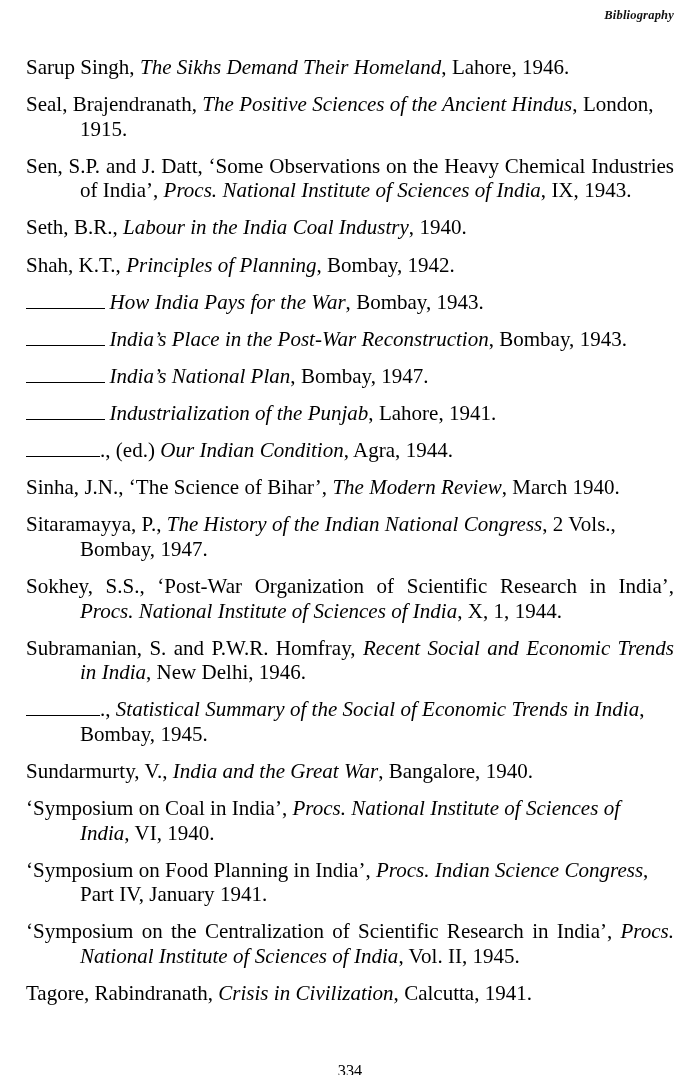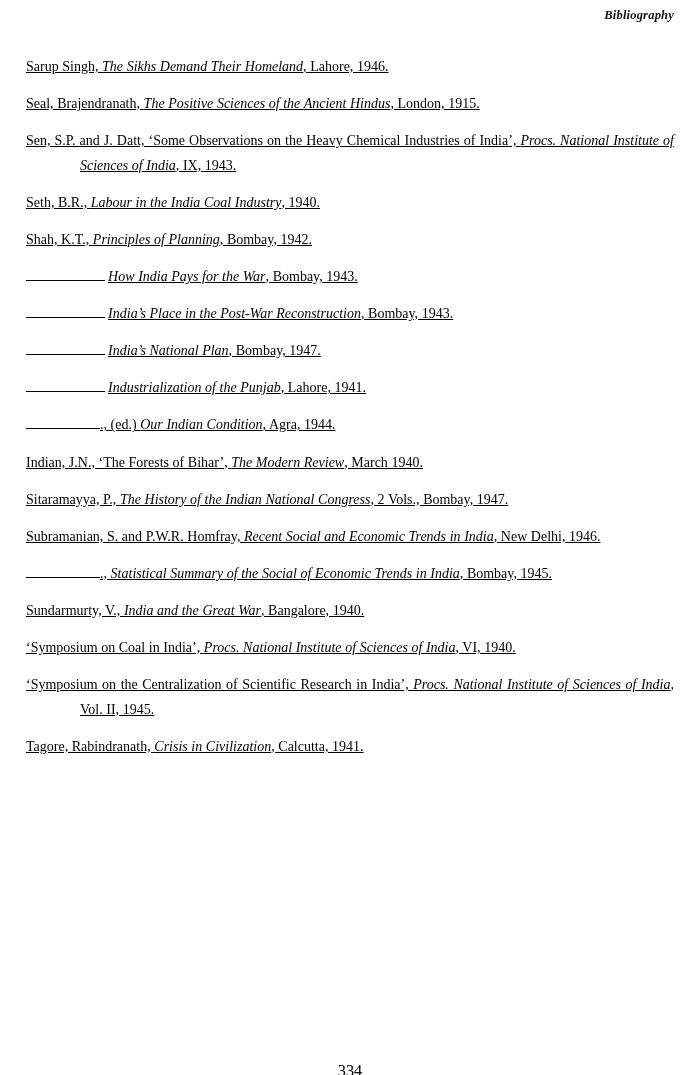--- a/index.html
+++ b/index.html
@@ -32,31 +32,30 @@
     color: #111111;
   }
   .entries {
     position: absolute;
     left: 26px;
     top: 55px;
     width: 648px;
   }
   .entry {
     display: block;
-    font-size: 14px;
+    font-size: 21px;
     line-height: 24.6px;
     text-align: justify;
     text-justify: inter-word;
     margin: 0 0 12.5px 0;
     padding-left: 54px;
     text-indent: -54px;
     -webkit-hyphens: none;
     hyphens: none;
     word-spacing: 0.1px;
-    text-decoration: underline;
   }
   .entry:last-child {
     margin-bottom: 0;
   }
   
   .entry.single {
     text-align: left;
   }
   .entry i, .entry .it {
     font-style: italic;
@@ -92,25 +91,27 @@
       <p class="entry single"><span>Sarup Singh, </span><i class="it">The Sikhs Demand Their Homeland</i><span>, Lahore, 1946.</span></p>
       <p class="entry single"><span>Seal, Brajendranath, </span><i class="it">The Positive Sciences of the Ancient Hindus</i><span>, London, 1915.</span></p>
       <p class="entry"><span>Sen, S.P. and J. Datt, ‘Some Observations on the Heavy Chemical Industries of India’, </span><i class="it">Procs. National Institute of Sciences of India</i><span>, IX, 1943.</span></p>
       <p class="entry single"><span>Seth, B.R., </span><i class="it">Labour in the India Coal Industry</i><span>, 1940.</span></p>
       <p class="entry single"><span>Shah, K.T., </span><i class="it">Principles of Planning</i><span>, Bombay, 1942.</span></p>
       <p class="entry single"><span class="rule short"></span><i class="it">How India Pays for the War</i><span>, Bombay, 1943.</span></p>
       <p class="entry single"><span class="rule short"></span><i class="it">India’s Place in the Post-War Reconstruction</i><span>, Bombay, 1943.</span></p>
       <p class="entry single"><span class="rule short"></span><i class="it">India’s National Plan</i><span>, Bombay, 1947.</span></p>
       <p class="entry single"><span class="rule short"></span><i class="it">Industrialization of the Punjab</i><span>, Lahore, 1941.</span></p>
       <p class="entry single"><span class="rule long"></span><span>., (ed.) </span><i class="it">Our Indian Condition</i><span>, Agra, 1944.</span></p>
-      <p class="entry single"><span>Indian, J.N., ‘The Forests of Bihar’, </span><i class="it">The Modern Review</i><span>, March 1940.</span></p>
+      <p class="entry single"><span>Sinha, J.N., ‘The Science of Bihar’, </span><i class="it">The Modern Review</i><span>, March 1940.</span></p>
       <p class="entry single"><span>Sitaramayya, P., </span><i class="it">The History of the Indian National Congress</i><span>, 2 Vols., Bombay, 1947.</span></p>
+      <p class="entry"><span>Sokhey, S.S., ‘Post-War Organization of Scientific Research in India’, </span><i class="it">Procs. National Institute of Sciences of India</i><span>, X, 1, 1944.</span></p>
       <p class="entry"><span>Subramanian, S. and P.W.R. Homfray, </span><i class="it">Recent Social and Economic Trends in India</i><span>, New Delhi, 1946.</span></p>
       <p class="entry single"><span class="rule long"></span><span>., </span><i class="it">Statistical Summary of the Social of Economic Trends in India</i><span>, Bombay, 1945.</span></p>
       <p class="entry single"><span>Sundarmurty, V., </span><i class="it">India and the Great War</i><span>, Bangalore, 1940.</span></p>
       <p class="entry single"><span>‘Symposium on Coal in India’, </span><i class="it">Procs. National Institute of Sciences of India</i><span>, VI, 1940.</span></p>
+      <p class="entry single"><span>‘Symposium on Food Planning in India’, </span><i class="it">Procs. Indian Science Congress</i><span>, Part IV, January 1941.</span></p>
       <p class="entry"><span>‘Symposium on the Centralization of Scientific Research in India’, </span><i class="it">Procs. National Institute of Sciences of India</i><span>, Vol. II, 1945.</span></p>
       <p class="entry single"><span>Tagore, Rabindranath, </span><i class="it">Crisis in Civilization</i><span>, Calcutta, 1941.</span></p>
     </div>
 
   <div class="page-number">334</div>
 
 </div>
 
 </body></html>

